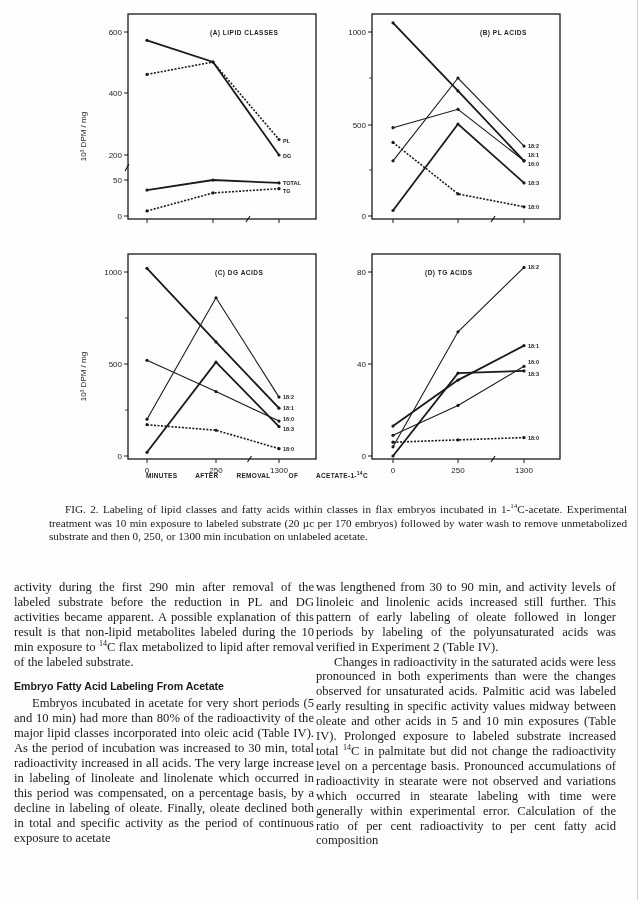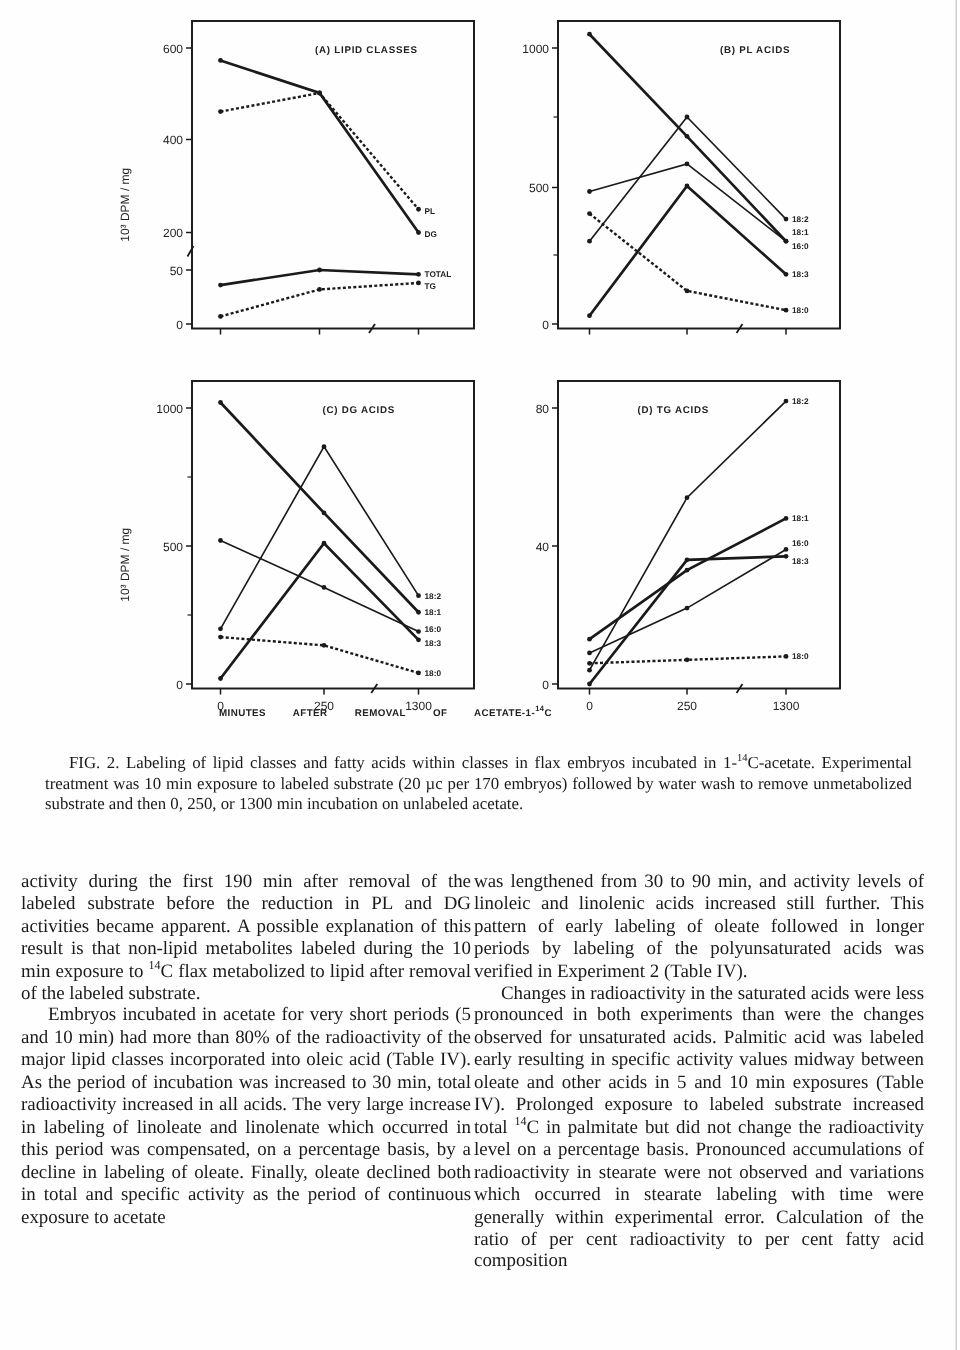--- a/index.html
+++ b/index.html
@@ -5,21 +5,21 @@
   html, body { margin: 0; padding: 0; background: #fefefe; }
   body { width: 640px; height: 900px; position: relative; overflow: hidden; font-family: "Liberation Serif", serif; color: #1a1a1a; }
   .fig { position: absolute; left: 0; top: 0; width: 640px; height: 490px; }
   .fig svg { width: 640px; height: 490px; display: block; }
   .axis-text { font-family: "Liberation Sans", sans-serif; font-size: 8px; fill: #222; }
   .panel-title { font-family: "Liberation Sans", sans-serif; font-size: 6.5px; font-weight: bold; fill: #222; letter-spacing: 0.5px; }
   .series-label { font-family: "Liberation Sans", sans-serif; font-size: 5.5px; font-weight: bold; fill: #222; }
   .ylab { font-family: "Liberation Sans", sans-serif; font-size: 8px; fill: #222; }
   .xlab-main { position: absolute; left: 146px; top: 470px; width: 380px; font-family: "Liberation Sans", sans-serif; font-size: 6.5px; font-weight: bold; letter-spacing: 0.3px; color: #222; word-spacing: 16px; }
   .xlab-main sup { font-size: 5px; }
-  .caption { position: absolute; left: 30px; top: 503px; width: 578px; font-size: 11.2px; line-height: 13.6px; text-align: justify; text-indent: 16px; }
+  .caption { position: absolute; left: 49px; top: 503px; width: 578px; font-size: 11.2px; line-height: 13.6px; text-align: justify; text-indent: 16px; }
   .caption sup { font-size: 7px; line-height: 0; }
   .col { position: absolute; top: 580px; width: 300px; font-size: 12.6px; line-height: 14.9px; text-align: justify; }
   .col.left { left: 14px; }
   .col.right { left: 316px; }
   .col p { margin: 0; }
   .col p.indent { text-indent: 18px; }
   .col sup { font-size: 8px; line-height: 0; }
   .heading { font-family: "Liberation Sans", sans-serif; font-weight: bold; font-size: 10.6px; margin: 10px 0 2px 0 !important; }
   .right-border { position: absolute; right: 2px; top: 0; width: 1px; height: 900px; background: #cfcfcf; }
 </style>
@@ -197,21 +197,22 @@
         <text x="528" y="439.6" class="series-label">18:0</text>
       </g>
     </svg>
 </div>
 
 <div class="xlab-main"><span>MINUTES AFTER REMOVAL OF ACETATE-1-</span><sup>14</sup><span>C</span></div>
 
 <div class="caption"><span>FIG. 2. Labeling of lipid classes and fatty acids within classes in flax embryos incubated in 1-</span><sup>14</sup><span>C-acetate. Experimental treatment was 10 min exposure to labeled substrate (20 µc per 170 embryos) followed by water wash to remove unmetabolized substrate and then 0, 250, or 1300 min incubation on unlabeled acetate.</span></div>
 
 <div class="col left">
-  <p><span>activity during the first 190 min after removal of the labeled substrate before the reduction in PL and DG activities became apparent. A possible explanation of this result is that non-lipid metabolites labeled during the 10 min exposure to </span><sup>14</sup><span>C flax metabolized to lipid after removal of the labeled substrate.</span></p>
+  <p><span>activity during the first 290 min after removal of the labeled substrate before the reduction in PL and DG activities became apparent. A possible explanation of this result is that non-lipid metabolites labeled during the 10 min exposure to </span><sup>14</sup><span>C flax metabolized to lipid after removal of the labeled substrate.</span></p>
+  <p class="heading">Embryo Fatty Acid Labeling From Acetate</p>
   <p class="indent">Embryos incubated in acetate for very short periods (5 and 10 min) had more than 80% of the radioactivity of the major lipid classes incorporated into oleic acid (Table IV). As the period of incubation was increased to 30 min, total radioactivity increased in all acids. The very large increase in labeling of linoleate and linolenate which occurred in this period was compensated, on a percentage basis, by a decline in labeling of oleate. Finally, oleate declined both in total and specific activity as the period of continuous exposure to acetate</p>
 </div>
 
 <div class="col right">
   <p>was lengthened from 30 to 90 min, and activity levels of linoleic and linolenic acids increased still further. This pattern of early labeling of oleate followed in longer periods by labeling of the polyunsaturated acids was verified in Experiment 2 (Table IV).</p>
   <p class="indent"><span>Changes in radioactivity in the saturated acids were less pronounced in both experiments than were the changes observed for unsaturated acids. Palmitic acid was labeled early resulting in specific activity values midway between oleate and other acids in 5 and 10 min exposures (Table IV). Prolonged exposure to labeled substrate increased total </span><sup>14</sup><span>C in palmitate but did not change the radioactivity level on a percentage basis. Pronounced accumulations of radioactivity in stearate were not observed and variations which occurred in stearate labeling with time were generally within experimental error. Calculation of the ratio of per cent radioactivity to per cent fatty acid composition</span></p>
 </div>
 
 <div class="right-border"></div>
 

